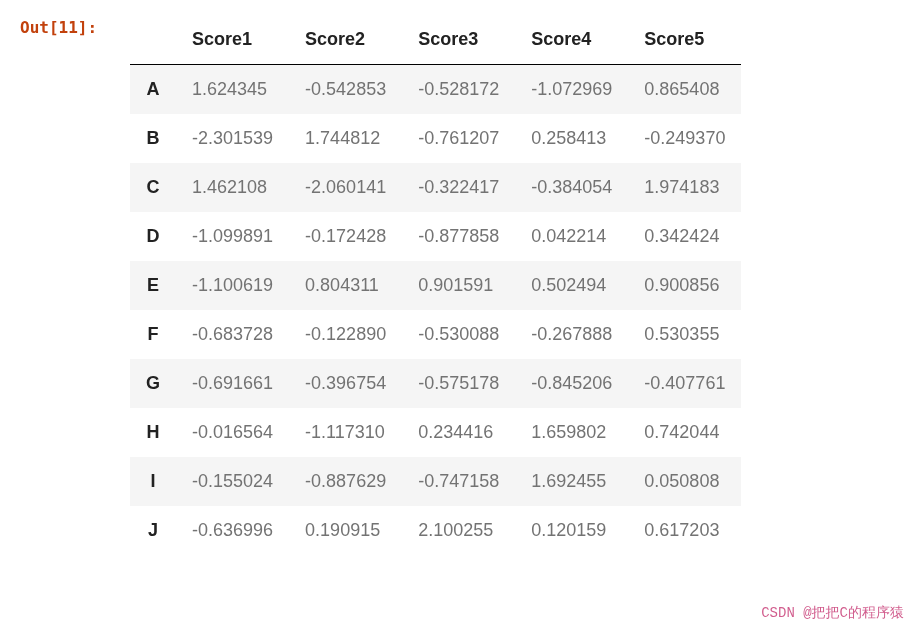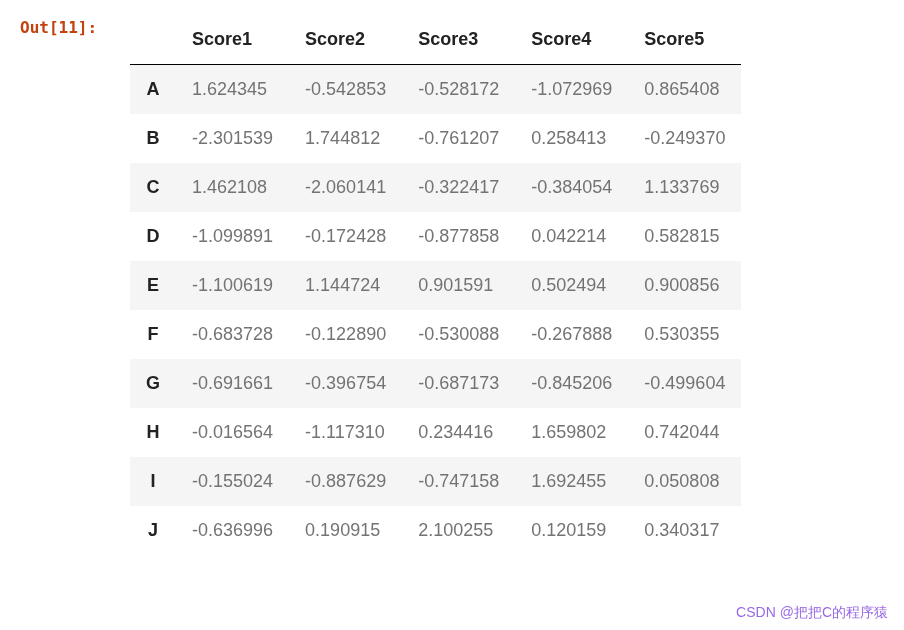--- a/index.html
+++ b/index.html
@@ -58,24 +58,24 @@
     }
     table.dataframe tbody tr:nth-child(odd) {
       background-color: #f5f5f5;
     }
     table.dataframe tbody tr:nth-child(even) {
       background-color: #ffffff;
     }
     .watermark {
       position: fixed;
       bottom: 8px;
-      right: 16px;
-      color: #6d28d9;
+      right: 0;
+      color: #be185d;
       font-size: 14px;
-      font-family: Liberation Sans, sans-serif;
+      font-family: Liberation Mono, monospace;
       opacity: 0.7;
       pointer-events: none;
     }
   </style>
 </head>
 <body>
 
 <div class="output-container">
   <div class="output-prompt">Out[11]:</div>
   <div class="output-area">
@@ -106,53 +106,53 @@
           <td>-0.761207</td>
           <td>0.258413</td>
           <td>-0.249370</td>
         </tr>
         <tr>
           <th>C</th>
           <td>1.462108</td>
           <td>-2.060141</td>
           <td>-0.322417</td>
           <td>-0.384054</td>
-          <td>1.133769</td>
+          <td>1.974183</td>
         </tr>
         <tr>
           <th>D</th>
           <td>-1.099891</td>
           <td>-0.172428</td>
           <td>-0.877858</td>
           <td>0.042214</td>
-          <td>0.582815</td>
+          <td>0.342424</td>
         </tr>
         <tr>
           <th>E</th>
           <td>-1.100619</td>
-          <td>1.144724</td>
+          <td>0.804311</td>
           <td>0.901591</td>
           <td>0.502494</td>
           <td>0.900856</td>
         </tr>
         <tr>
           <th>F</th>
           <td>-0.683728</td>
           <td>-0.122890</td>
           <td>-0.530088</td>
           <td>-0.267888</td>
           <td>0.530355</td>
         </tr>
         <tr>
           <th>G</th>
           <td>-0.691661</td>
           <td>-0.396754</td>
-          <td>-0.687173</td>
+          <td>-0.575178</td>
           <td>-0.845206</td>
-          <td>-0.499604</td>
+          <td>-0.407761</td>
         </tr>
         <tr>
           <th>H</th>
           <td>-0.016564</td>
           <td>-1.117310</td>
           <td>0.234416</td>
           <td>1.659802</td>
           <td>0.742044</td>
         </tr>
         <tr>
@@ -162,20 +162,20 @@
           <td>-0.747158</td>
           <td>1.692455</td>
           <td>0.050808</td>
         </tr>
         <tr>
           <th>J</th>
           <td>-0.636996</td>
           <td>0.190915</td>
           <td>2.100255</td>
           <td>0.120159</td>
-          <td>0.340317</td>
+          <td>0.617203</td>
         </tr>
       </tbody>
     </table>
   </div>
 </div>
 
 <div class="watermark">CSDN @把把C的程序猿</div>
 
 </body></html>

